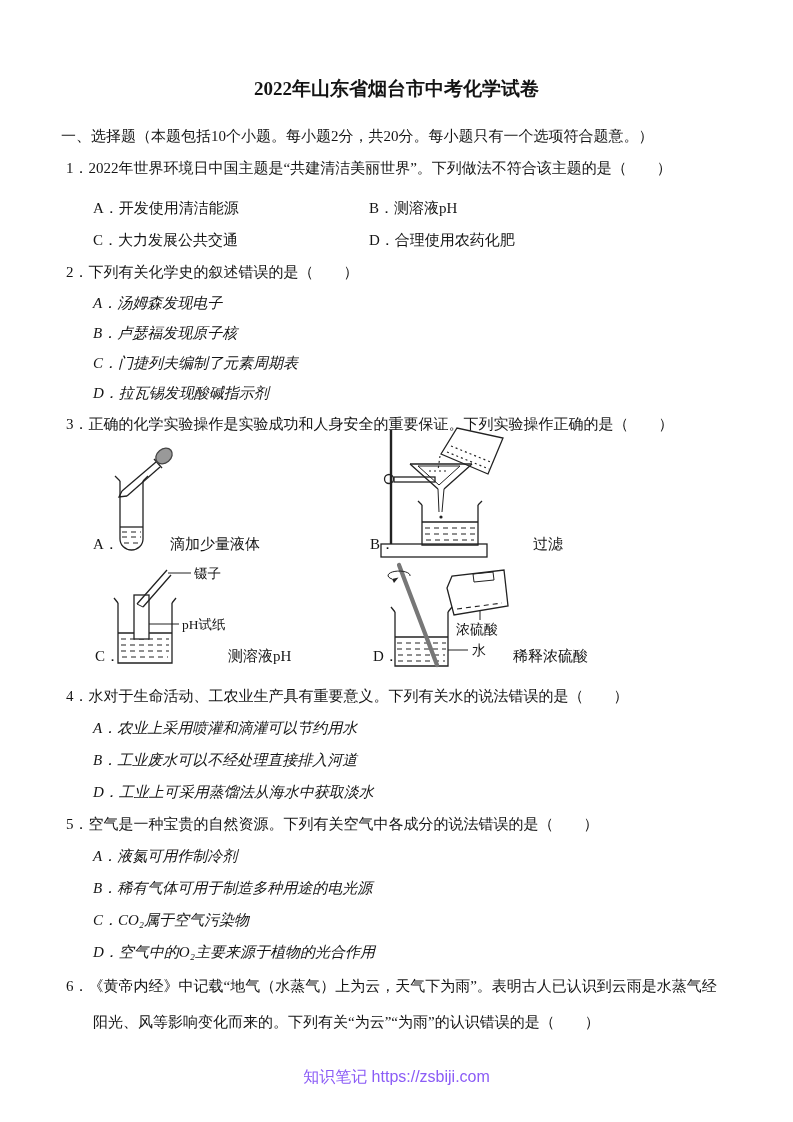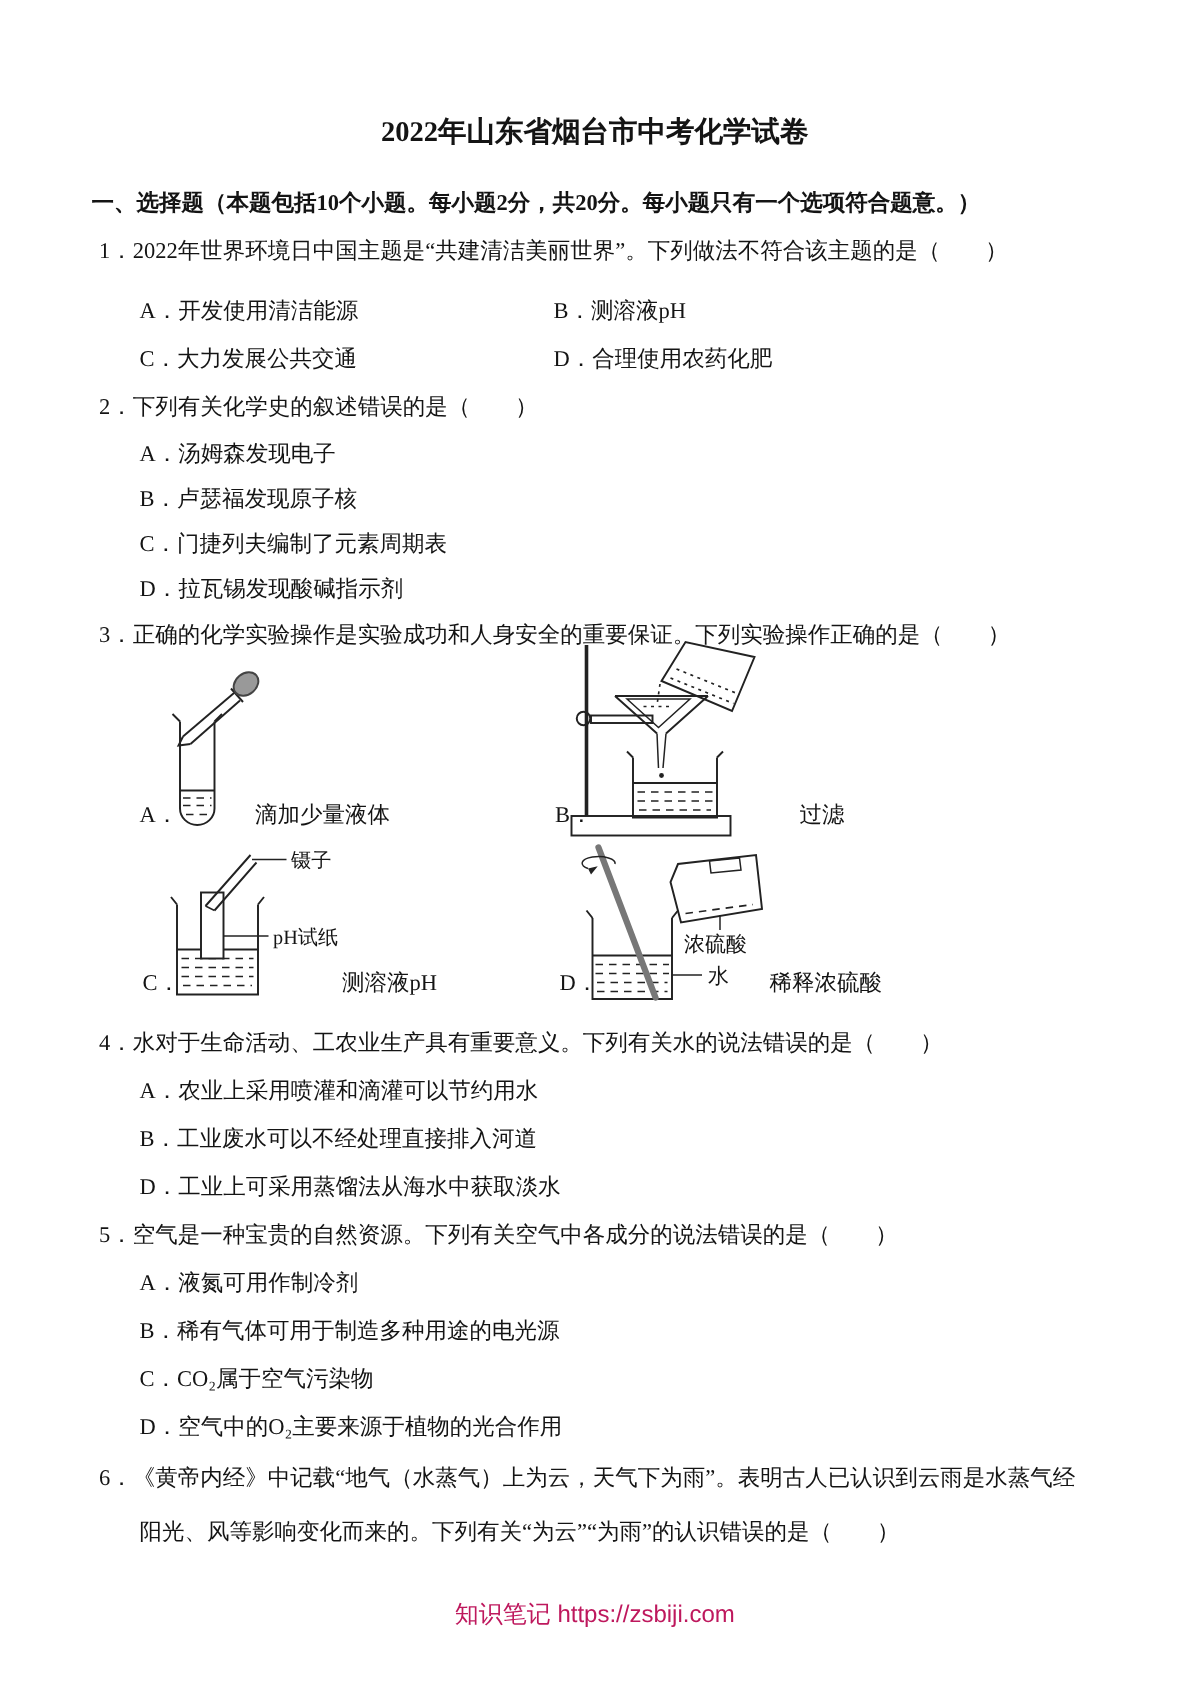--- a/index.html
+++ b/index.html
@@ -7,24 +7,24 @@
     width:793px; height:1122px; box-sizing:border-box;
     padding:74px 66px 0 66px; position:relative; background:#fff;
     color:#141414;
     font-family:"Liberation Serif","DejaVu Serif",serif;
     font-size:15px; line-height:32px;
     overflow:hidden;
   }
   .title {
     margin:0; font-size:19px; line-height:30px; font-weight:700; text-align:center;
   }
-  .heading { font-weight:700; margin-top:16px; margin-left:-5px; line-height:32px; }
+  .heading { font-weight:400; margin-top:16px; margin-left:-5px; line-height:32px; }
   .stem { padding-left:27px; text-indent:-27px; line-height:32px; }
   .opts { padding-left:27px; }
-  .opts > div { line-height:32px; }
+  .opts > div { line-height:32px;font-style:italic; }
   .opts.lh30 > div { line-height:30px; }
   .grid2 { display:grid; grid-template-columns:276px 1fr; padding-left:27px; margin-top:8px; }
   .grid2 > div { line-height:32px; }
   .q6 .stem { line-height:36px; }
 
   .figures { position:relative; height:240px; }
   .figures .figlbl, .figures .figcap {
     position:absolute; line-height:20px; white-space:nowrap;
   }
   .figures svg { position:absolute; overflow:visible; }
@@ -37,21 +37,21 @@
   svg.fig .thin { stroke-width:1; }
   svg.fig .fdark { fill:#222; stroke:none; }
   svg.fig .fwhite { fill:#fff; }
   svg.fig .bulb { fill:#999; stroke:#444; }
   svg.fig .rod { stroke:#777; stroke-width:4.2; stroke-linecap:round; }
   svg.fig text { font-family:"Liberation Serif","DejaVu Serif",serif; font-size:13.5px; fill:#141414; stroke:none; }
 
   .footer {
     position:absolute; left:0; top:1066px; width:100%; text-align:center;
     font-family:"Liberation Sans","DejaVu Sans",sans-serif;
-    font-size:16px; line-height:22px; color:#be185d;
+    font-size:16px; line-height:22px; color:#8b5cf6;
   }
 </style>
 </head>
 <body>
 
 <div class="page">
 
   <h1 class="title">2022年山东省烟台市中考化学试卷</h1>
 
   <div class="heading">一、选择题（本题包括10个小题。每小题2分，共20分。每小题只有一个选项符合题意。）</div>

